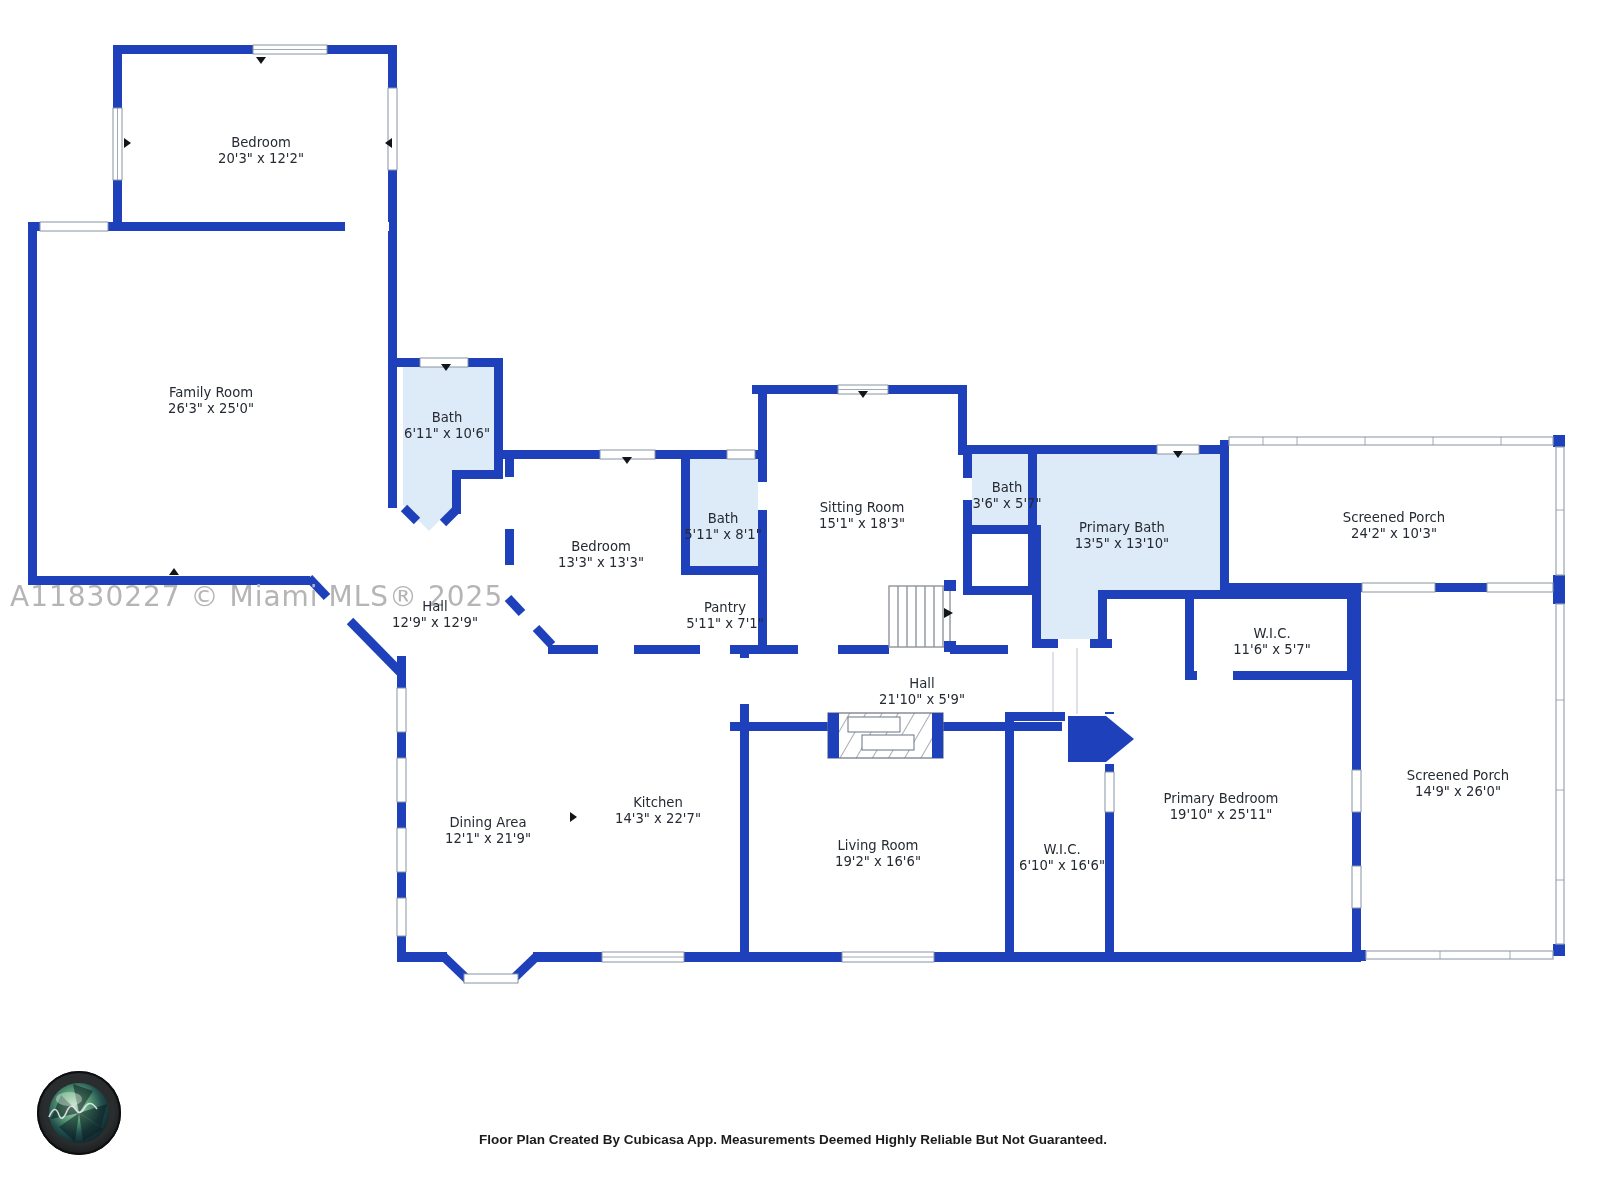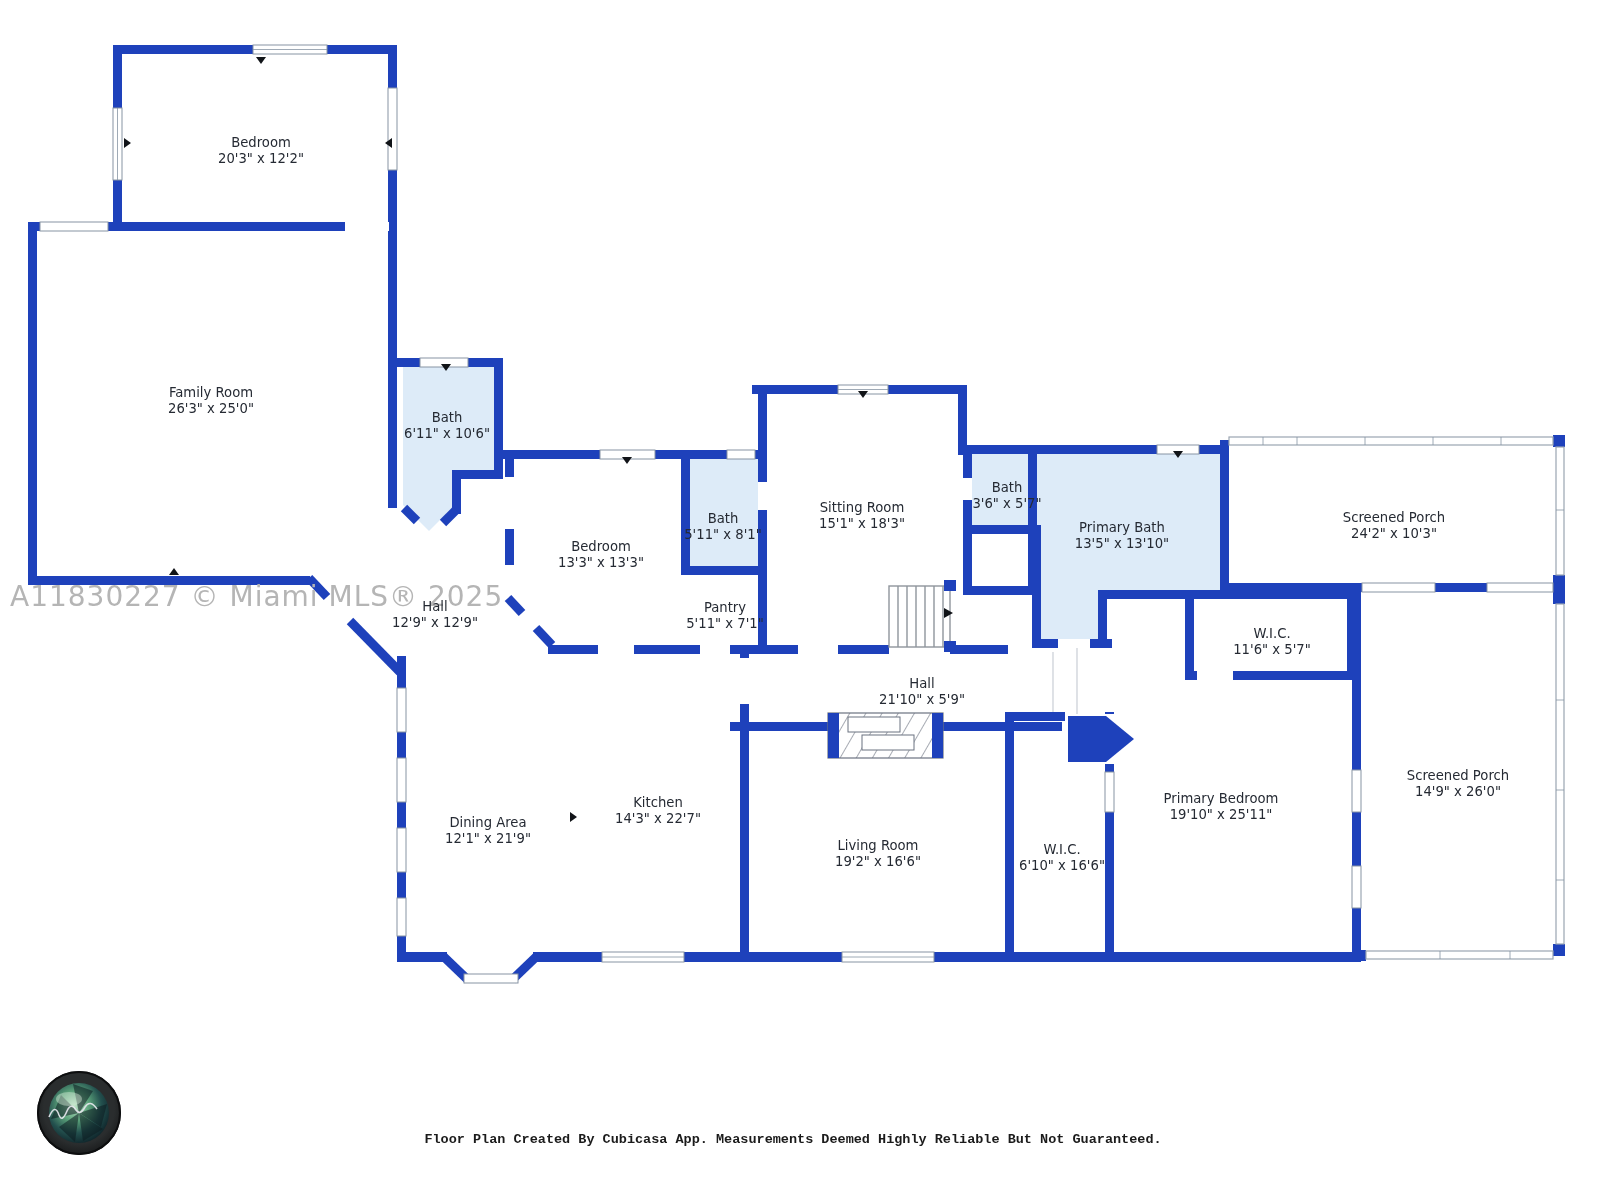--- a/index.html
+++ b/index.html
@@ -2,21 +2,21 @@
 <html><head>
 <meta charset="utf-8">
 <style>
   html,body{margin:0;padding:0;background:#ffffff;}
   #stage{position:relative;width:1600px;height:1200px;background:#ffffff;overflow:hidden;
          font-family:"DejaVu Sans","Liberation Sans",sans-serif;}
   svg{position:absolute;left:0;top:0;}
   .room-label{font-family:"DejaVu Sans","Liberation Sans",sans-serif;font-size:13.2px;fill:#252a33;text-anchor:middle;}
   .watermark{font-family:"DejaVu Sans","Liberation Sans",sans-serif;font-size:28px;fill:#b5b5b5;letter-spacing:1px;}
   #footer{position:absolute;left:0;right:14px;top:1132px;text-align:center;
-          font-family:Liberation Mono, monospace;font-size:13.5px;font-weight:600;color:#1b1b1b;}
+          font-family:Liberation Sans, sans-serif;font-size:13.5px;font-weight:600;color:#1b1b1b;}
   .wall{fill:#1e41bb;}
   .bathfill{fill:#ddebf8;}
   .win{fill:#ffffff;stroke:#8794a3;stroke-width:1;}
   .winline{stroke:#8794a3;stroke-width:0.8;}
   .screen{fill:#ffffff;stroke:#9aa5b1;stroke-width:1.2;}
   .diag{stroke:#1e41bb;stroke-width:9;fill:none;}
   .thin{stroke:#c9ced6;stroke-width:1.2;}
   .stair{stroke:#8f959c;stroke-width:1.4;fill:none;}
   .tick{fill:#111418;}
 </style>

